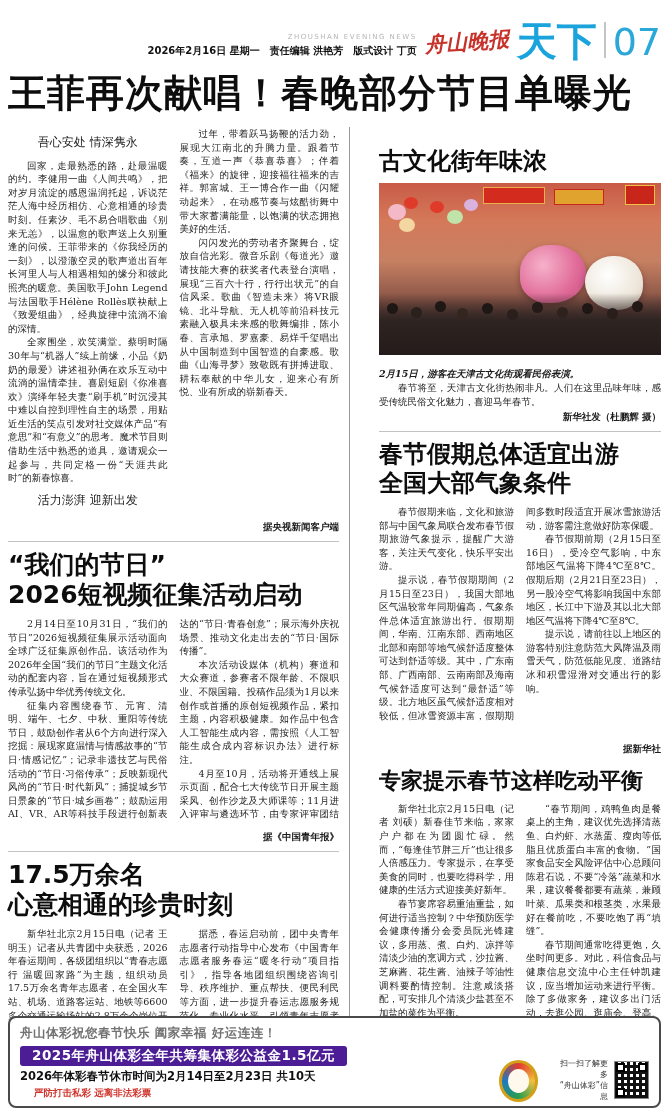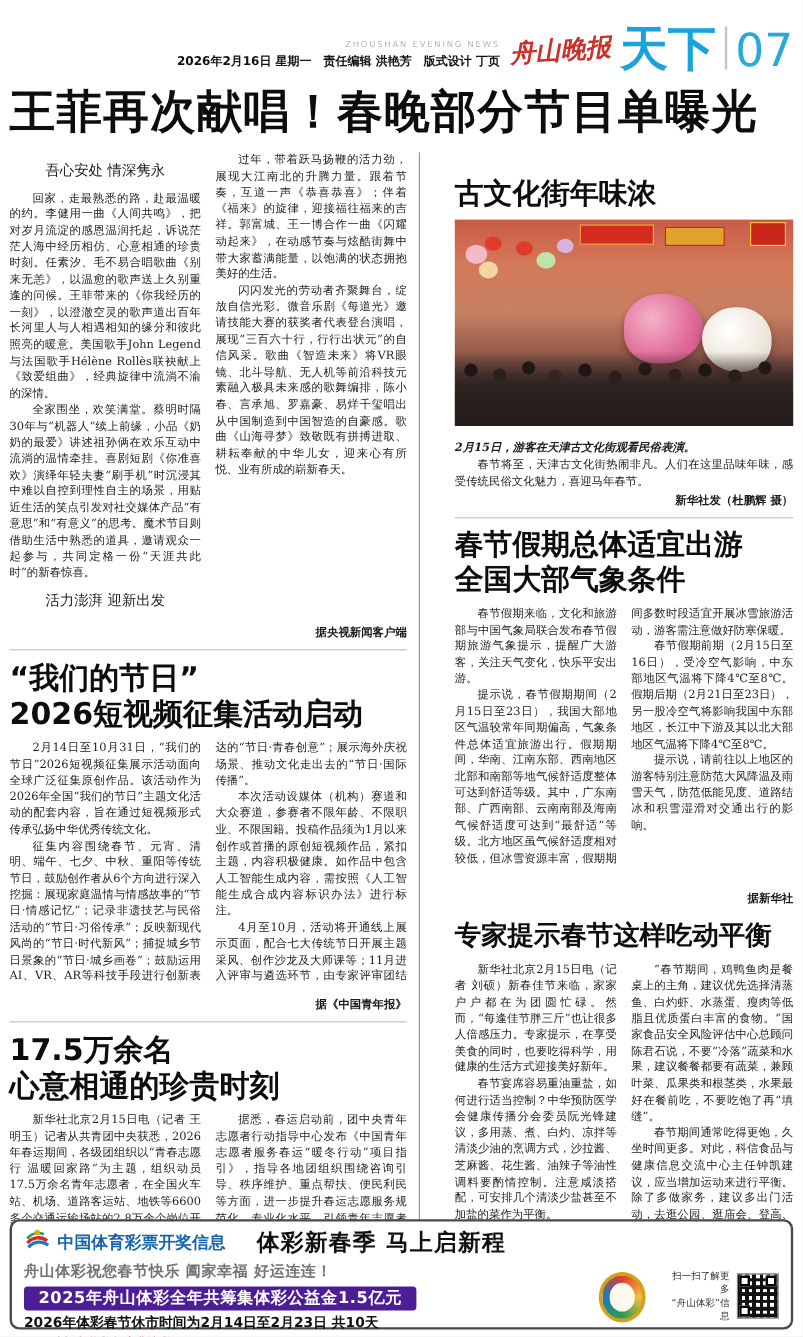--- a/index.html
+++ b/index.html
@@ -198,32 +198,20 @@
           <p class="p">“春节期间，鸡鸭鱼肉是餐桌上的主角，建议优先选择清蒸鱼、白灼虾、水蒸蛋、瘦肉等低脂且优质蛋白丰富的食物。”国家食品安全风险评估中心总顾问陈君石说，不要“冷落”蔬菜和水果，建议餐餐都要有蔬菜，兼顾叶菜、瓜果类和根茎类，水果最好在餐前吃，不要吃饱了再“填缝”。</p>
           <p class="p">春节期间通常吃得更饱，久坐时间更多。对此，科信食品与健康信息交流中心主任钟凯建议，应当增加运动来进行平衡。除了多做家务，建议多出门活动，去逛公园、逛庙会、登高、赏花等。如果天气不佳也可以在家做一些简单的身体活动，比如深蹲、平板支撑、瑜伽等。</p>
         </div>
       </section>
 
     </div>
   </div>
 
   <div class="ad">
     <div class="ad-left">
-      <div class="ad-row1">
-        <span>
-          <svg width="22" height="22" viewBox="0 0 24 24">
-            <path d="M3 14 C8 8 16 8 21 12" stroke="#d42b1f" stroke-width="3" fill="none"></path>
-            <path d="M4 18 C9 12 17 12 22 16" stroke="#1a7ac4" stroke-width="3" fill="none"></path>
-            <path d="M3 10 C7 5 13 4 18 6" stroke="#2a9d4e" stroke-width="2.5" fill="none"></path>
-            <circle cx="12" cy="4.5" r="2.5" fill="#e6a817"></circle>
-          </svg>
-        </span>
-        <span class="ad-title">中国体育彩票开奖信息</span>
-        <span class="ad-slogan">体彩新春季  马上启新程</span>
-      </div>
       <div class="ad-greet">舟山体彩祝您春节快乐  阖家幸福  好运连连！</div>
       <div class="ad-banner">2025年舟山体彩全年共筹集体彩公益金1.5亿元</div>
       <div class="ad-holiday">2026年体彩春节休市时间为2月14日至2月23日  共10天</div>
       <div class="ad-fineline">
 
         <span class="ad-warning">严防打击私彩 远离非法彩票</span>
       </div>
     </div>
     <div class="ad-right">
       <div class="emblem"></div>

